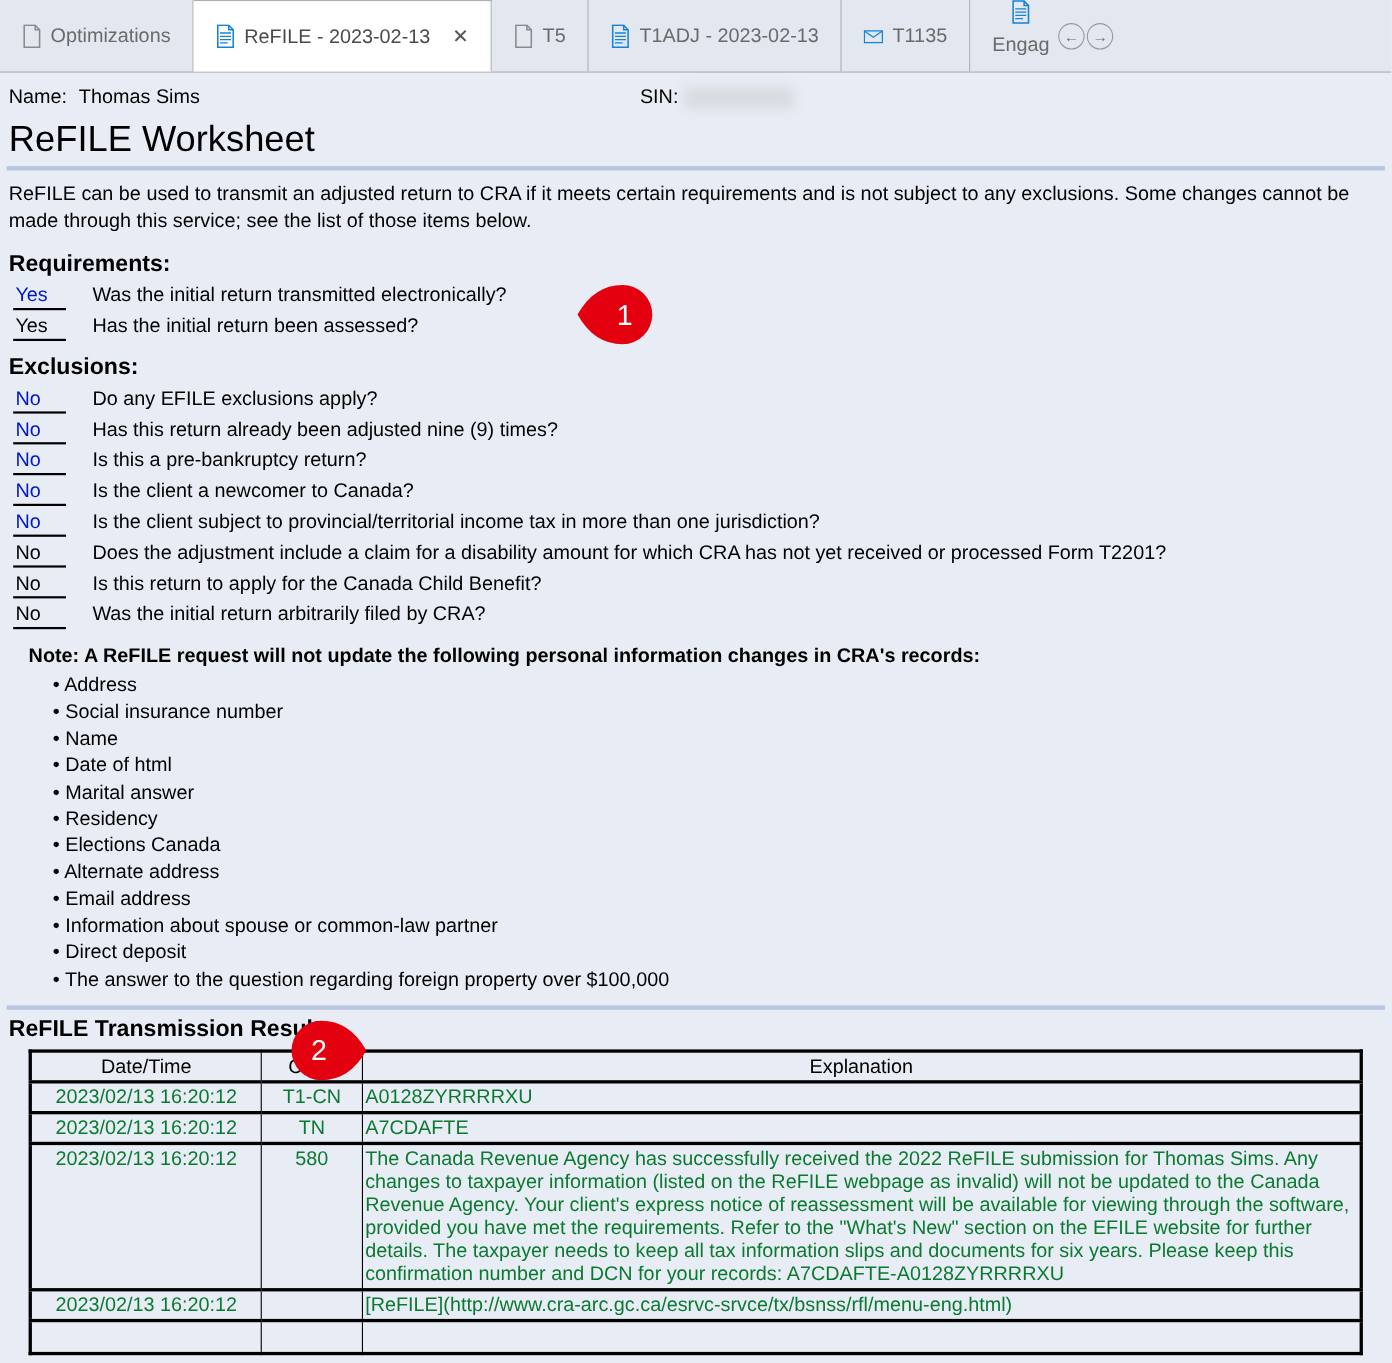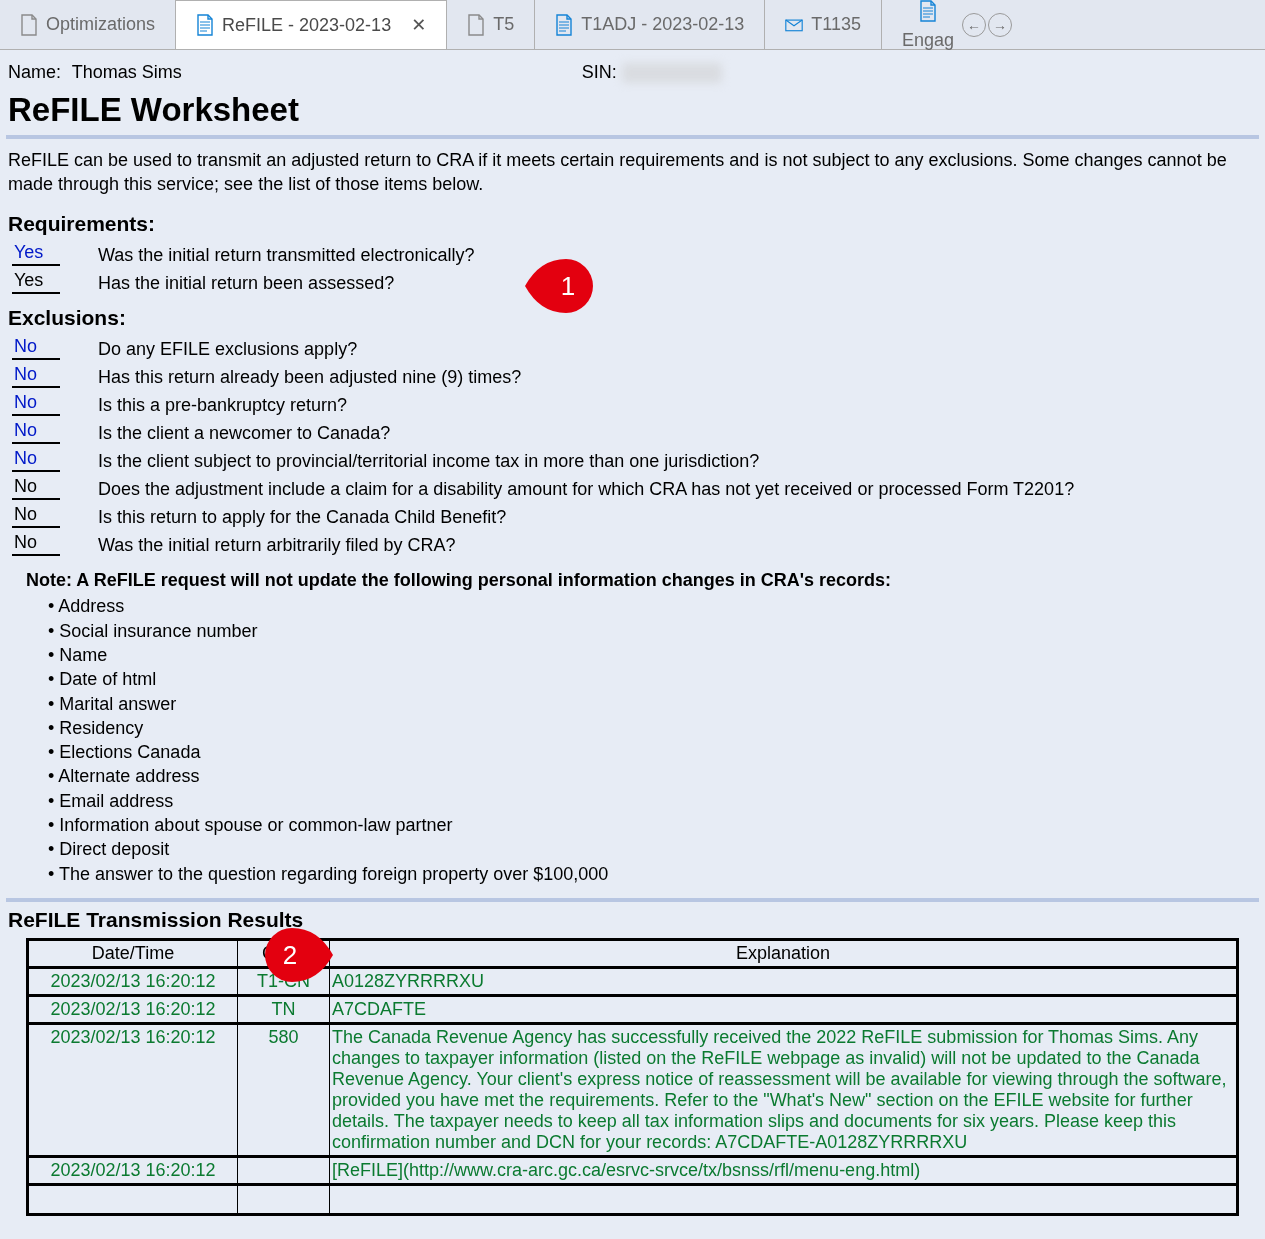--- a/index.html
+++ b/index.html
@@ -1,43 +1,43 @@
 <!DOCTYPE html>
 <html><head>
   <meta charset="utf-8">
   <style>
     * { margin: 0; padding: 0; box-sizing: border-box; }
     body { font-family: Arial, Helvetica, sans-serif; font-size: 17px; background: #e7ecf5; color: #000; width: 1265px; }
     
     
-    .tab-bar { display: flex; background: #e2e7f0; border-bottom: 1px solid #b0b0b0; align-items: stretch; height: 50px; }
+    .tab-bar { display: flex; background: #e2e7f0; border-bottom: 1px solid #b0b0b0; align-items: stretch; height: 66px; }
     .tab { display: flex; align-items: center; gap: 8px; padding: 0 20px; border-right: 1px solid #b0b0b0; color: #6a6a6a; font-size: 18px; cursor: pointer; }
     .tab.active { background: #fff; color: #4a4a4a; border-top: 1px solid #b0b0b0; }
     .tab-icon { width: 18px; height: 22px; display: inline-flex; }
     .tab-icon svg { width: 100%; height: 100%; }
     .tab-close { color: #555; font-size: 18px; margin-left: 12px; }
     .tab-nav { display: flex; align-items: center; gap: 2px; padding: 0 8px 0 4px; color: #6a6a6a; }
     .tab-nav .arrow { width: 24px; height: 24px; border: 1.5px solid #9a9a9a; border-radius: 50%; display: inline-flex; align-items: center; justify-content: center; font-size: 14px; }
 
     
     .content { padding: 6px 6px 0 6px; }
     .row-top { display: flex; gap: 40px; padding: 6px 0 2px 2px; font-size: 18px; }
     .row-top .label { margin-right: 6px; }
     .row-top .sin { margin-left: 360px; }
     .sin-val { display: inline-block; width: 100px; height: 20px; vertical-align: middle; filter: blur(5px); background: #ccc; opacity: 0.5; }
 
-    h1 { font-size: 33px; font-weight: 700; margin: 6px 0 6px 2px; }
+    h1 { font-size: 33px; font-weight: 400; margin: 6px 0 6px 2px; }
     .hr { height: 4px; background: #b8c6e2; margin: 6px 0; }
     .intro { font-size: 18px; padding: 4px 14px 6px 2px; line-height: 1.3; }
 
     h2 { font-size: 21px; font-weight: 900; margin: 10px 0 4px 2px; }
     h3 { font-size: 21px; font-weight: 900; margin: 8px 0 4px 2px; }
     .section-title { font-size: 21px; font-weight: 900; margin: 6px 0 6px 2px; }
 
-    .qa-row { display: flex; align-items: flex-end; gap: 38px; padding: 2px 0 2px 6px; font-size: 18px; }
+    .qa-row { display: flex; align-items: flex-start; gap: 24px; padding: 2px 0 2px 6px; font-size: 18px; }
     .answer { width: 48px; border-bottom: 2px solid #000; padding: 0 2px 1px 2px; font-size: 18px; }
     .answer.link { color: #0018c8; }
     
     .note-block { padding: 10px 4px 6px 20px; font-size: 18px; line-height: 1.35; }
     .note-block .note-label { font-weight: 900; }
     .note-list { list-style: none; padding: 2px 0 0 22px; }
     .note-list li::before { content: "• "; }
 
     
     .results-table { border: 3px solid #000; border-collapse: collapse; margin: 2px 20px 20px 20px; width: calc(100% - 40px); font-size: 18px; }

